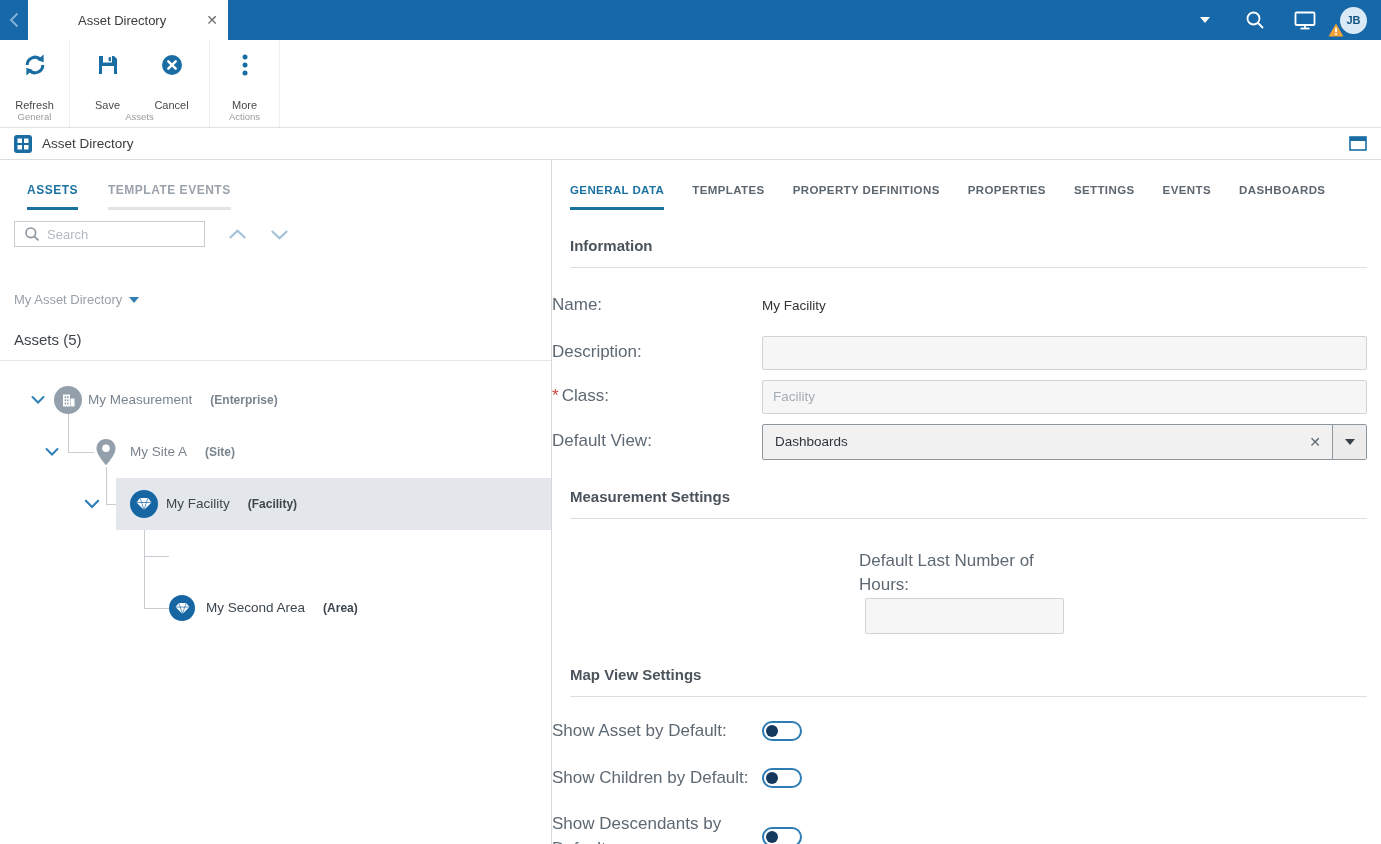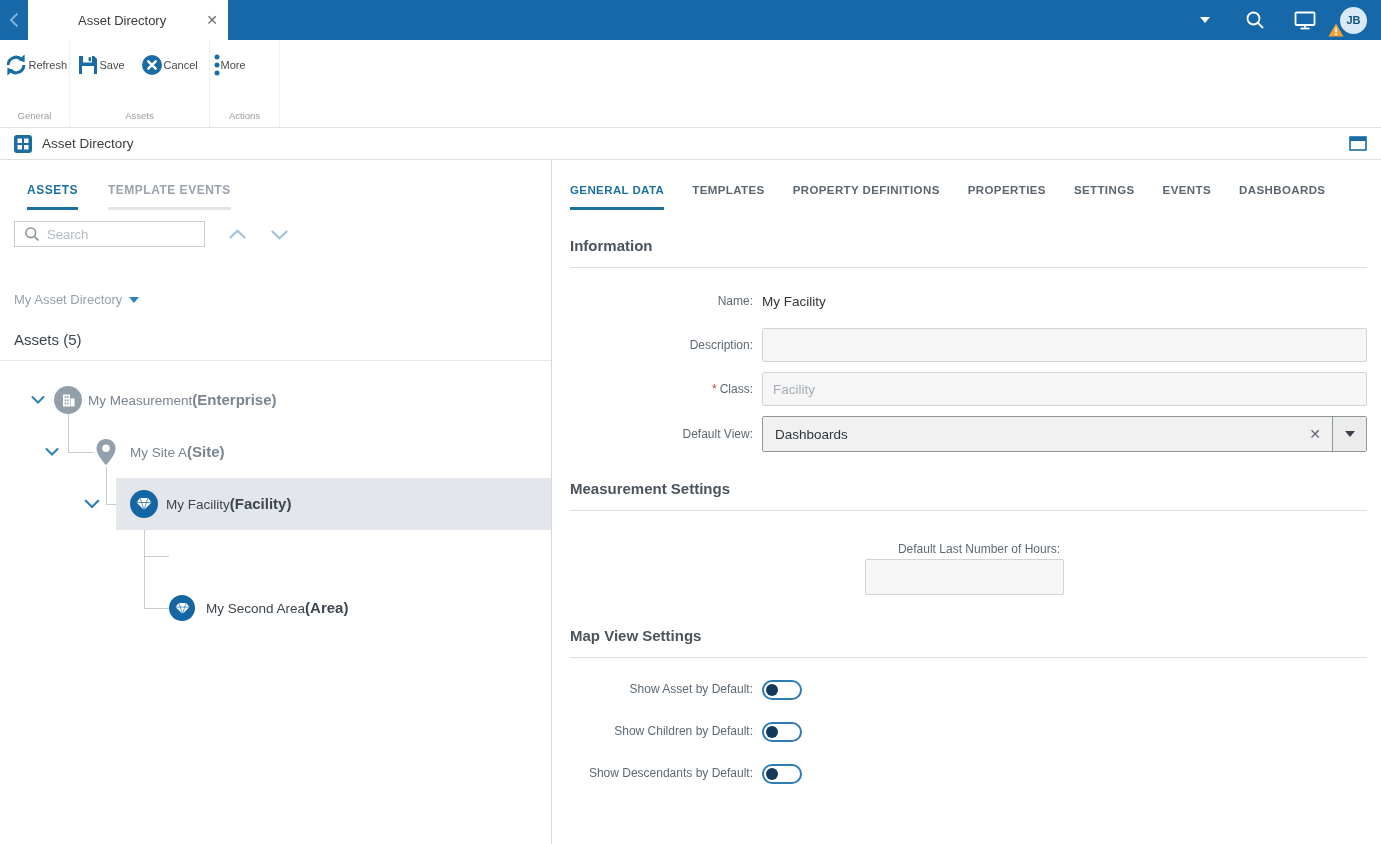--- a/index.html
+++ b/index.html
@@ -19,21 +19,21 @@
   .tri-down-white { width:0; height:0; border-left:5px solid transparent; border-right:5px solid transparent; border-top:6px solid #fff; display:inline-block; }
   .avatar { width:27px; height:27px; border-radius:50%; background:#d9e9f6; color:#14527f;
             font-size:11px; font-weight:bold; display:flex; align-items:center; justify-content:center;
             position:relative; margin:0 6px 0 10px; }
   .avatar .warn { position:absolute; left:-12px; bottom:-3px; line-height:0; }
 
   
   .ribbon { height:88px; background:#fff; border-bottom:1px solid #e2e2e2; display:flex; flex:none; }
   .rgroup { display:flex; flex-direction:column; border-right:1px solid #efefef; }
   .rbtns { flex:1; display:flex; align-items:flex-start; padding-top:11px; justify-content:center; }
-  .rbtn { width:64px; display:flex; flex-direction:row; align-items:center; gap:0; cursor:pointer;text-align:right; }
+  .rbtn { width:64px; display:flex; flex-direction:column; align-items:center; gap:21px; cursor:pointer;text-align:right; }
   .rbtn .ic { height:27px; display:flex; align-items:center; line-height:0; }
   .rbtn .lbl { font-size:11px; color:#4a4a4a; }
   .rgroup-label { text-align:center; font-size:9.5px; color:#9b9b9b; padding-bottom:6px; }
   .rfill { flex:1; }
 
   
   .titlebar { height:32px; border-bottom:1px solid #dfdfdf; display:flex; align-items:center;
               padding:0 14px; flex:none; }
   .titlebar .app-ic { margin-right:10px; line-height:0; }
   .titlebar .t { font-size:13.5px; color:#3c3c3c; }
@@ -59,38 +59,38 @@
   .tri-down-blue { width:0; height:0; border-left:5px solid transparent; border-right:5px solid transparent; border-top:6px solid #2f7fb5; display:inline-block; }
   .assets-h { margin:24px 0 0 14px; font-size:15px; font-weight:500; color:#3d444b; }
   .ldivider { margin-top:12px; border-bottom:1px solid #e4e6e8; }
 
   .tree { position:relative; height:270px; margin-top:13px; }
   .tline { position:absolute; background:#c6ccd2; }
   .trow { position:absolute; left:0; width:100%; height:52px; }
   .selbg { position:absolute; left:116px; right:0; top:0; bottom:0; background:#e3e7eb; }
   .tchev, .ticon, .ttext { position:absolute; top:50%; transform:translateY(-50%); line-height:0; }
   .ttext { line-height:1.2; white-space:nowrap; font-size:13.5px; }
-  .ttext .ttype { font-weight:700; font-size:15px; margin-left:0; }
+  .ttext .ttype { font-weight:700; font-size:12px; margin-left:18px; }
   .ttext.muted { color:#7b858e; }
   .ttext.dark { color:#3e464d; }
   .circ { border-radius:50%; display:flex; align-items:center; justify-content:center; }
   .c28 { width:28px; height:28px; }
   .c26 { width:26px; height:26px; }
   .bg-gray { background:#93a0ab; }
   .bg-blue { background:#1566a3; }
 
   
   .rtabs { height:50px; display:flex; align-items:flex-end; padding-left:18px; gap:28px; }
   .rtab { font-size:11.5px; font-weight:600; letter-spacing:.4px; color:#5c666f;
           padding-bottom:11px; border-bottom:3px solid transparent; cursor:pointer; white-space:nowrap; }
   .rtab.active { color:#1b72a1; border-bottom-color:#1b72a1; }
   .section-h { margin:27px 14px 0 18px; padding-bottom:13px; border-bottom:1px solid #dcdfe2;
                font-size:15px; font-weight:600; color:#4b545c; }
   .frow { display:flex; align-items:center; margin:10px 14px 0 0; }
-  .flabel { width:201px; flex:none; text-align:right; font-size:12px; color:#5e6973; line-height:1.45; }
+  .flabel { width:201px; flex:none; text-align:left; font-size:17px; color:#5e6973; line-height:1.45; }
   .flabel .req { color:#d0453e; margin-right:3px; }
   .fval { flex:1; margin-left:9px; min-width:0; }
   .fval.plain { font-size:13.5px; color:#333; }
   .name-row { margin-top:25px; }
   .desc-row { margin-top:18px; }
   .inp { width:100%; height:34px; background:#f6f6f6; border:1px solid #cfd4d8; border-radius:2px;
          padding:0 10px; font:13.5px "Liberation Sans",sans-serif; color:#333; outline:none; }
   .inp::placeholder { color:#a6adb4; }
   .inp.tall { height:36px; }
   .combo { height:36px; background:#f1f1f1; border:1px solid #8f979e; border-radius:2px;

